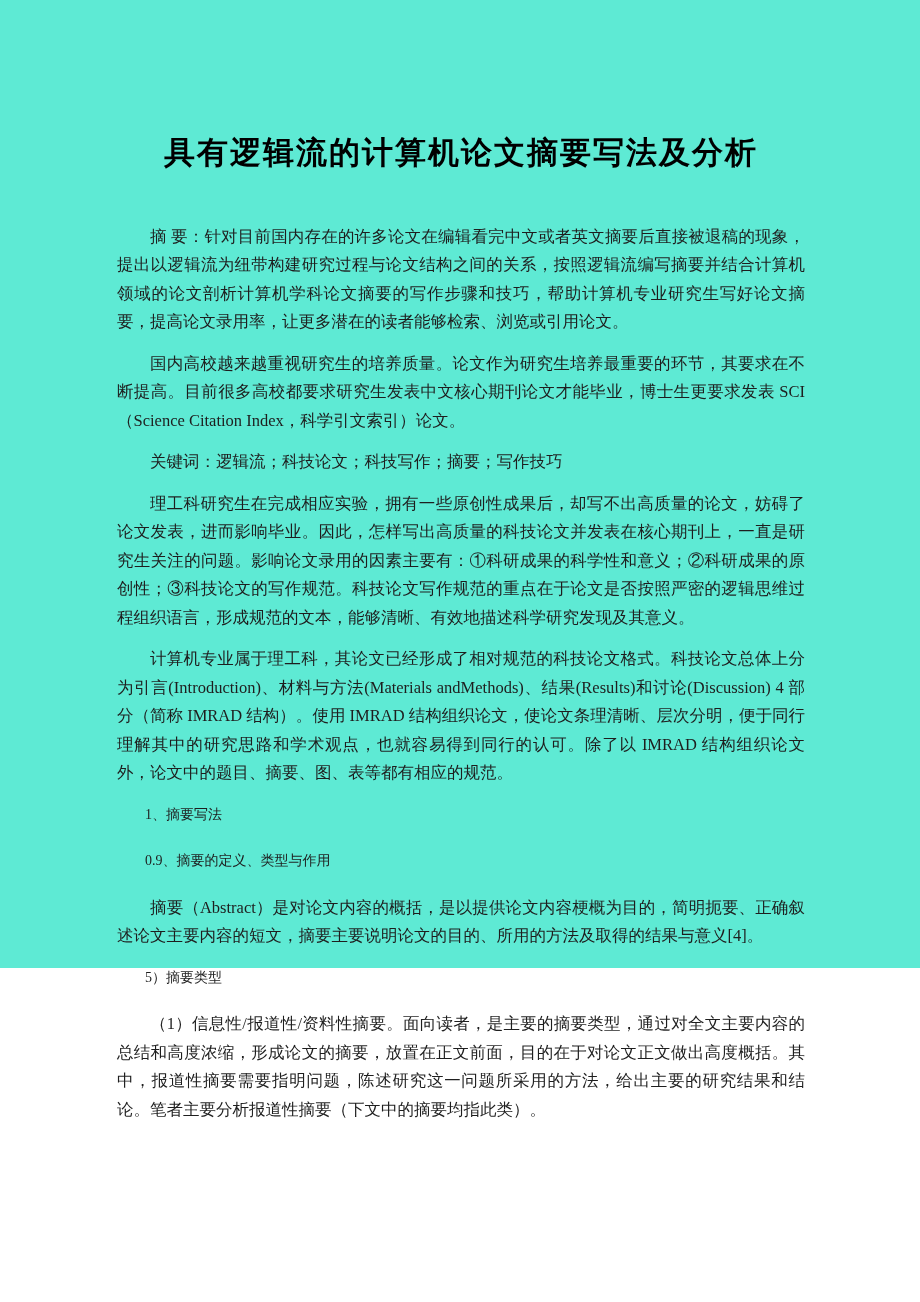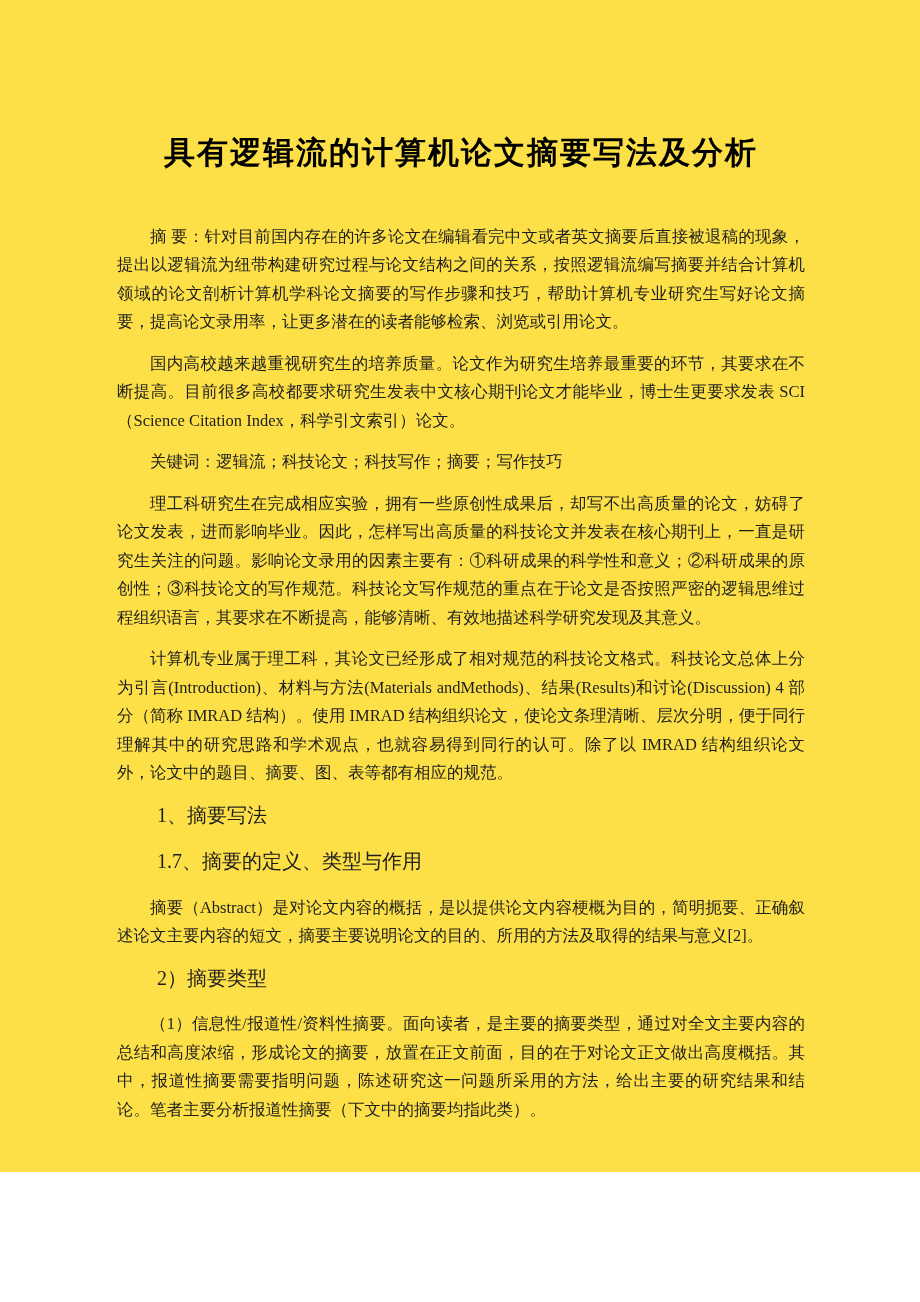--- a/index.html
+++ b/index.html
@@ -10,71 +10,71 @@
   body {
     width: 920px;
     height: 1302px;
     overflow: hidden;
     font-family: "Liberation Serif", "DejaVu Serif", serif;
     color: #1e1e1e;
   }
   .page {
     box-sizing: border-box;
     width: 920px;
-    height: 1172px;
+    height: 968px;
     padding: 134px 115px 9px 117px;
-    background: #fde047;
+    background: #5eead4;
   }
   .doc-title {
     font-family: "Liberation Sans", "DejaVu Sans", sans-serif;
     font-size: 31px;
     font-weight: 700;
     letter-spacing: 2px;
     text-align: center;
     color: #000000;
     margin: 0 0 50px 0;
     line-height: 1.25;
   }
   .para {
     font-size: 16.5px;
     line-height: 28.5px;
     text-align: justify;
     text-indent: 2em;
     margin: 0 0 13px 0;
     word-break: break-word;
   }
   .heading {
-    font-size: 20px;
+    font-size: 14px;
     line-height: 28.5px;
     text-indent: 2em;
     margin: 3px 0 18px 0;
   }
 </style>
 </head>
 <body>
 
 <div class="page">
 
   <h1 class="doc-title">具有逻辑流的计算机论文摘要写法及分析</h1>
 
   <p class="para">摘 要：针对目前国内存在的许多论文在编辑看完中文或者英文摘要后直接被退稿的现象，提出以逻辑流为纽带构建研究过程与论文结构之间的关系，按照逻辑流编写摘要并结合计算机领域的论文剖析计算机学科论文摘要的写作步骤和技巧，帮助计算机专业研究生写好论文摘要，提高论文录用率，让更多潜在的读者能够检索、浏览或引用论文。</p>
 
   <p class="para">国内高校越来越重视研究生的培养质量。论文作为研究生培养最重要的环节，其要求在不断提高。目前很多高校都要求研究生发表中文核心期刊论文才能毕业，博士生更要求发表 SCI（Science Citation Index，科学引文索引）论文。</p>
 
   <p class="para">关键词：逻辑流；科技论文；科技写作；摘要；写作技巧</p>
 
-  <p class="para">理工科研究生在完成相应实验，拥有一些原创性成果后，却写不出高质量的论文，妨碍了论文发表，进而影响毕业。因此，怎样写出高质量的科技论文并发表在核心期刊上，一直是研究生关注的问题。影响论文录用的因素主要有：①科研成果的科学性和意义；②科研成果的原创性；③科技论文的写作规范。科技论文写作规范的重点在于论文是否按照严密的逻辑思维过程组织语言，其要求在不断提高，能够清晰、有效地描述科学研究发现及其意义。</p>
+  <p class="para">理工科研究生在完成相应实验，拥有一些原创性成果后，却写不出高质量的论文，妨碍了论文发表，进而影响毕业。因此，怎样写出高质量的科技论文并发表在核心期刊上，一直是研究生关注的问题。影响论文录用的因素主要有：①科研成果的科学性和意义；②科研成果的原创性；③科技论文的写作规范。科技论文写作规范的重点在于论文是否按照严密的逻辑思维过程组织语言，形成规范的文本，能够清晰、有效地描述科学研究发现及其意义。</p>
 
   <p class="para">计算机专业属于理工科，其论文已经形成了相对规范的科技论文格式。科技论文总体上分为引言(Introduction)、材料与方法(Materials andMethods)、结果(Results)和讨论(Discussion) 4 部分（简称 IMRAD 结构）。使用 IMRAD 结构组织论文，使论文条理清晰、层次分明，便于同行理解其中的研究思路和学术观点，也就容易得到同行的认可。除了以 IMRAD 结构组织论文外，论文中的题目、摘要、图、表等都有相应的规范。</p>
 
   <p class="heading">1、摘要写法</p>
 
-  <p class="heading">1.7、摘要的定义、类型与作用</p>
+  <p class="heading">0.9、摘要的定义、类型与作用</p>
 
 
-  <p class="para">摘要（Abstract）是对论文内容的概括，是以提供论文内容梗概为目的，简明扼要、正确叙述论文主要内容的短文，摘要主要说明论文的目的、所用的方法及取得的结果与意义[2]。</p>
+  <p class="para">摘要（Abstract）是对论文内容的概括，是以提供论文内容梗概为目的，简明扼要、正确叙述论文主要内容的短文，摘要主要说明论文的目的、所用的方法及取得的结果与意义[4]。</p>
 
-  <p class="heading">2）摘要类型</p>
+  <p class="heading">5）摘要类型</p>
 
 
   <p class="para">（1）信息性/报道性/资料性摘要。面向读者，是主要的摘要类型，通过对全文主要内容的总结和高度浓缩，形成论文的摘要，放置在正文前面，目的在于对论文正文做出高度概括。其中，报道性摘要需要指明问题，陈述研究这一问题所采用的方法，给出主要的研究结果和结论。笔者主要分析报道性摘要（下文中的摘要均指此类）。</p>
 
 </div>
 
 </body></html>

